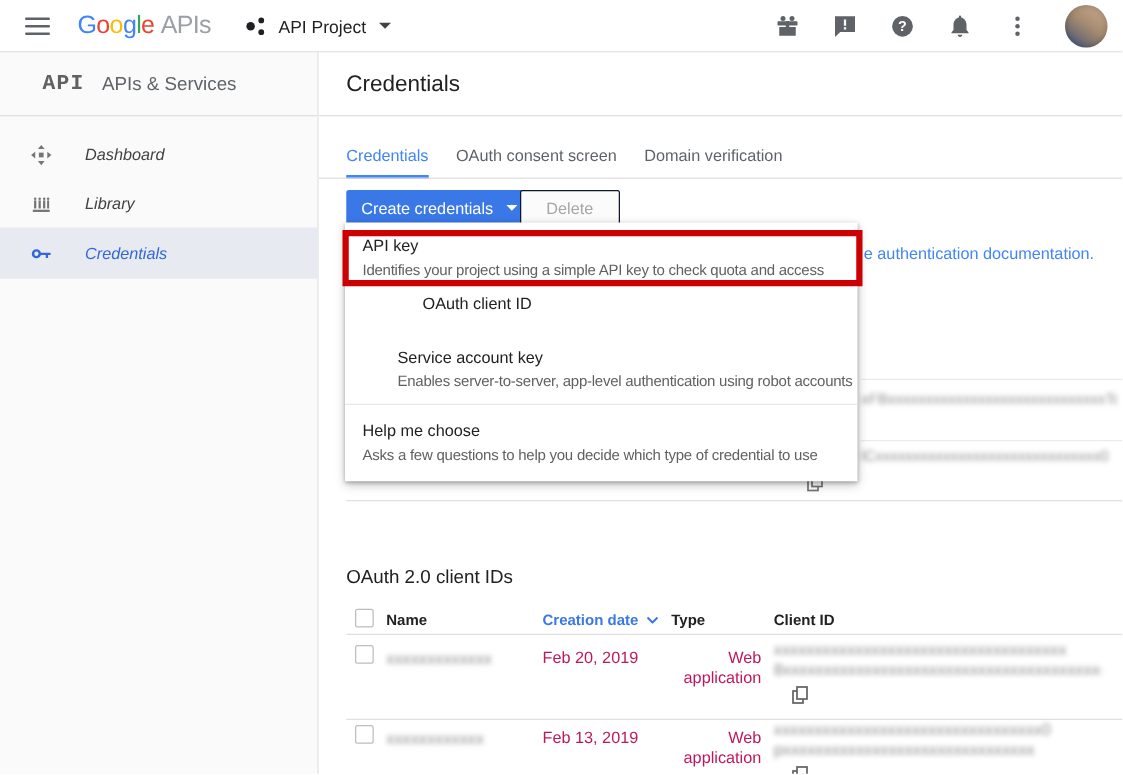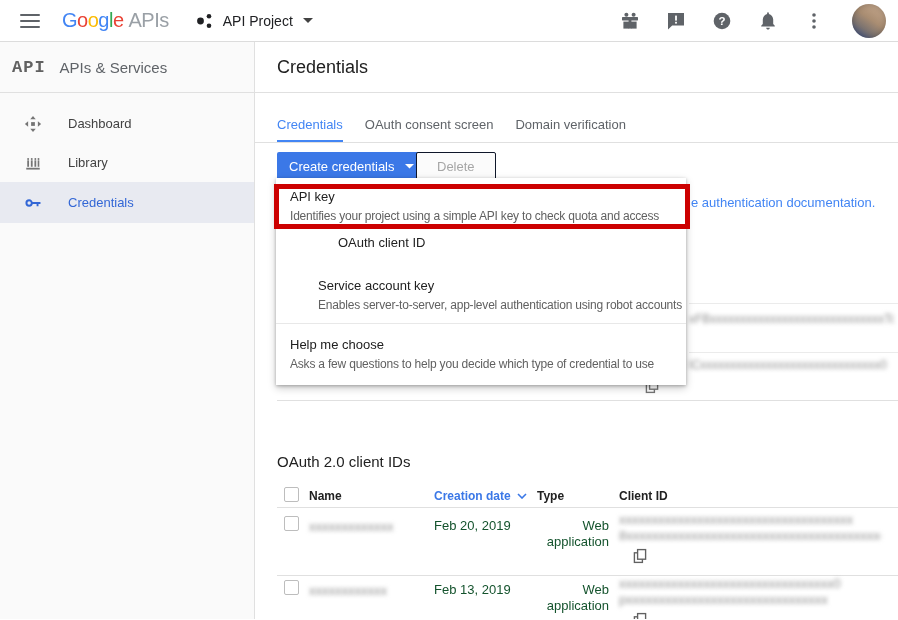--- a/index.html
+++ b/index.html
@@ -20,25 +20,25 @@
   .project-sel .caret { margin-left: 10px; }
   .topbar-right { margin-left: auto; display: flex; align-items: center; gap: 26px; }
   .tb-icon { width: 20px; height: 20px; cursor: pointer; display: block; }
   .avatar { width: 34px; height: 34px; border-radius: 50%; cursor: pointer; margin-left: 2px;
             background: linear-gradient(215deg, #c9ab90 5%, #a98d72 45%, #7a7270 70%, #2e4a8c 100%);
             box-shadow: inset 0 0 6px rgba(0,0,0,.25); }
 
   
   .layout { display: flex; height: 577px; }
   .sidebar { width: 255px; background: #fafafa; border-right: 1px solid #e0e0e0; flex: none; }
-  .sb-header { height: 51px; border-bottom: 1px solid #e0e0e0; display: flex; align-items: center; padding-left: 12px; }
+  .sb-header { height: 51px; border-bottom: 1px solid #e0e0e0; display: flex; align-items: center; padding-left: 34px; }
   .sb-glyph { font-family: "Liberation Mono", monospace; font-size: 17px; font-weight: bold; color: #616161; letter-spacing: 1px; margin-right: 14px; }
   .sb-title { font-size: 15px; color: #5f6368; }
   .sb-nav { padding-top: 11px; }
-  .sb-item { height: 39px; display: flex; align-items: center; padding-left: 24px; cursor: pointer; font-size: 13px; color: #424242; }
+  .sb-item { height: 39px; display: flex; align-items: center; padding-left: 24px; cursor: pointer; font-size: 13px; color: #424242; font-style: italic; }
   .sb-item .sb-ic { width: 18px; height: 18px; margin-right: 26px; flex: none; }
   .sb-item.selected { background: #e8eaf1; color: #3367d6; height: 41px; }
 
   
   .main { flex: 1; position: relative; overflow: hidden; background: #fff; }
   .abs { position: absolute; }
   .page-title { left: 22px; top: 15px; font-size: 18px; color: #212121; }
   .hdr-line { left: 0; right: 0; top: 50px; height: 1px; background: #e0e0e0; }
 
   .tabs { left: 22px; top: 75px; display: flex; gap: 22px; }
@@ -68,21 +68,21 @@
   .menu-item .mi-desc { font-size: 12px; letter-spacing: -0.2px; color: #616161; margin-top: 5px; white-space: nowrap; }
   .menu-divider { position: absolute; left: 0; right: 0; top: 145px; height: 1px; background: #e8e8e8; }
   .redbox { left: 19px; top: 142px; width: 416px; height: 45px; border: 5px solid #c00; z-index: 6; pointer-events: none; }
 
   
   .sec-title { left: 22px; top: 411px; font-size: 15px; color: #212121; }
   .checkbox { width: 15px; height: 15px; border: 1px solid #bdbdbd; border-radius: 2px; background: #fff; cursor: pointer; }
   .th { font-size: 12px; font-weight: bold; color: #212121; }
   .th.sorted { color: #3b78e7; display: flex; align-items: center; gap: 6px; cursor: pointer; }
   .tline { left: 22px; right: 0; height: 1px; background: #e0e0e0; }
-  .cell { font-size: 13px; color: #14532d; }
+  .cell { font-size: 13px; color: #be185d; }
   .type-cell { width: 72px; line-height: 16px; text-align: right; }
   .cid-line { font-size: 13px; height: 16px; width: 262px; }
   .name-blur { font-size: 13px; height: 15px; width: 84px; }
 </style>
 </head>
 <body>
 
 <div class="topbar">
   <div class="hamburger">
       <span></span>

